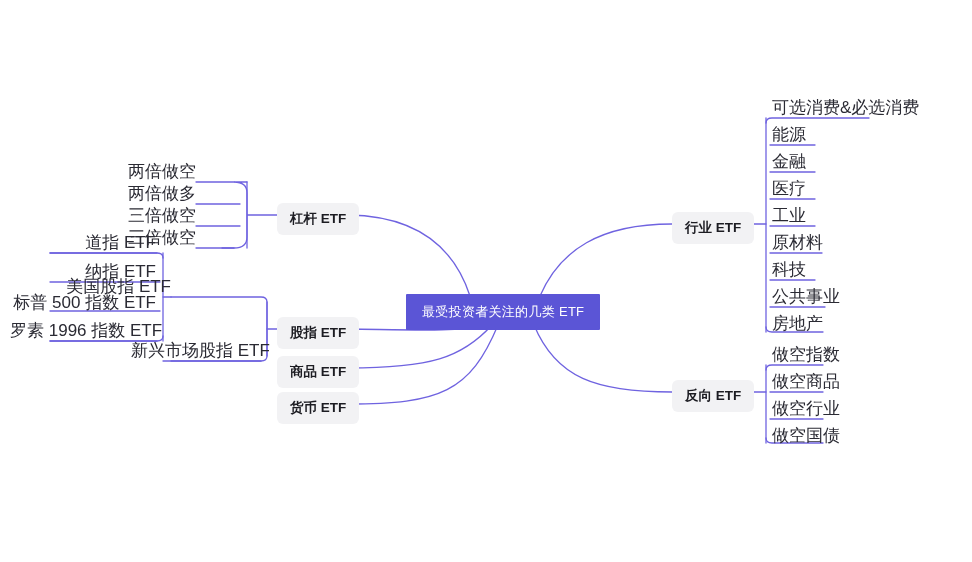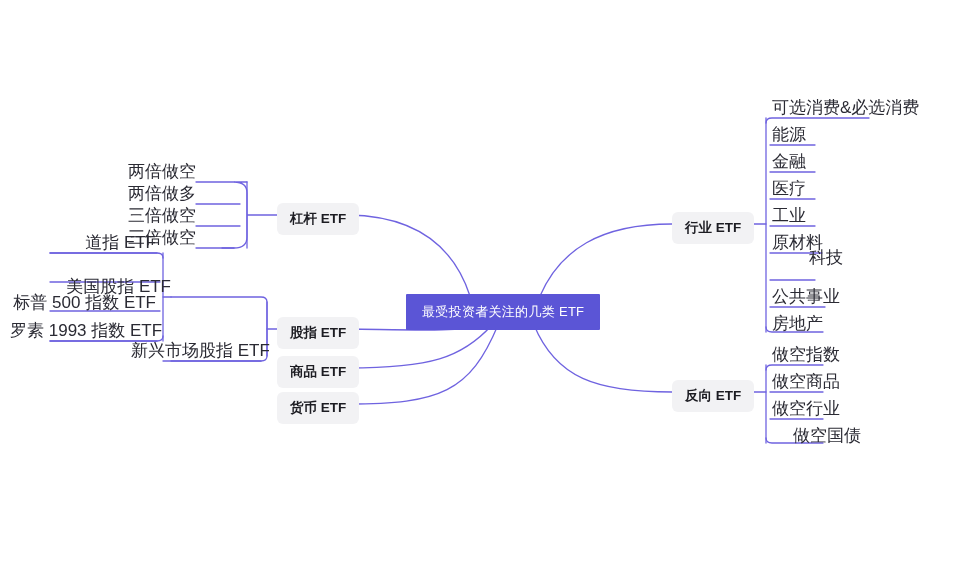--- a/index.html
+++ b/index.html
@@ -156,25 +156,28 @@
     <span>三倍做空</span>
   </div>
 
   <div class="leaf left" style="left:61px;top:279px;width:110px;text-align:right;">
     <span>美国股指 ETF</span>
   </div>
 
   <div class="leaf left" style="left:10px;top:235px;width:146px;">
     <span>道指 ETF</span>
   </div>
+  <div class="leaf left" style="left:10px;top:264px;width:146px;">
+    <span>纳指 ETF</span>
+  </div>
   <div class="leaf left" style="left:10px;top:295px;width:146px;">
     <span>标普 500 指数 ETF</span>
   </div>
   <div class="leaf left" style="left:10px;top:323px;width:146px;">
-    <span>罗素 1993 指数 ETF</span>
+    <span>罗素 1996 指数 ETF</span>
   </div>
 
   <div class="leaf left" style="left:131px;top:343px;width:130px;">
     <span>新兴市场股指 ETF</span>
   </div>
 
   <div class="leaf right" style="left:772px;top:100px;width:120px;">
     <span>可选消费&amp;必选消费</span>
   </div>
   <div class="leaf right" style="left:772px;top:127px;width:120px;">
@@ -185,36 +188,36 @@
   </div>
   <div class="leaf right" style="left:772px;top:181px;width:120px;">
     <span>医疗</span>
   </div>
   <div class="leaf right" style="left:772px;top:208px;width:120px;">
     <span>工业</span>
   </div>
   <div class="leaf right" style="left:772px;top:235px;width:120px;">
     <span>原材料</span>
   </div>
-  <div class="leaf right" style="left:772px;top:250px;width:120px;margin-left:37px;">
+  <div class="leaf right" style="left:772px;top:262px;width:120px;">
     <span>科技</span>
   </div>
   <div class="leaf right" style="left:772px;top:289px;width:120px;">
     <span>公共事业</span>
   </div>
   <div class="leaf right" style="left:772px;top:316px;width:120px;">
     <span>房地产</span>
   </div>
 
   <div class="leaf right" style="left:772px;top:347px;width:110px;">
     <span>做空指数</span>
   </div>
   <div class="leaf right" style="left:772px;top:374px;width:110px;">
     <span>做空商品</span>
   </div>
   <div class="leaf right" style="left:772px;top:401px;width:110px;">
     <span>做空行业</span>
   </div>
-  <div class="leaf right" style="left:772px;top:428px;width:110px;text-align:center;">
+  <div class="leaf right" style="left:772px;top:428px;width:110px;">
     <span>做空国债</span>
   </div>
 
 </div>
 
 </body></html>

